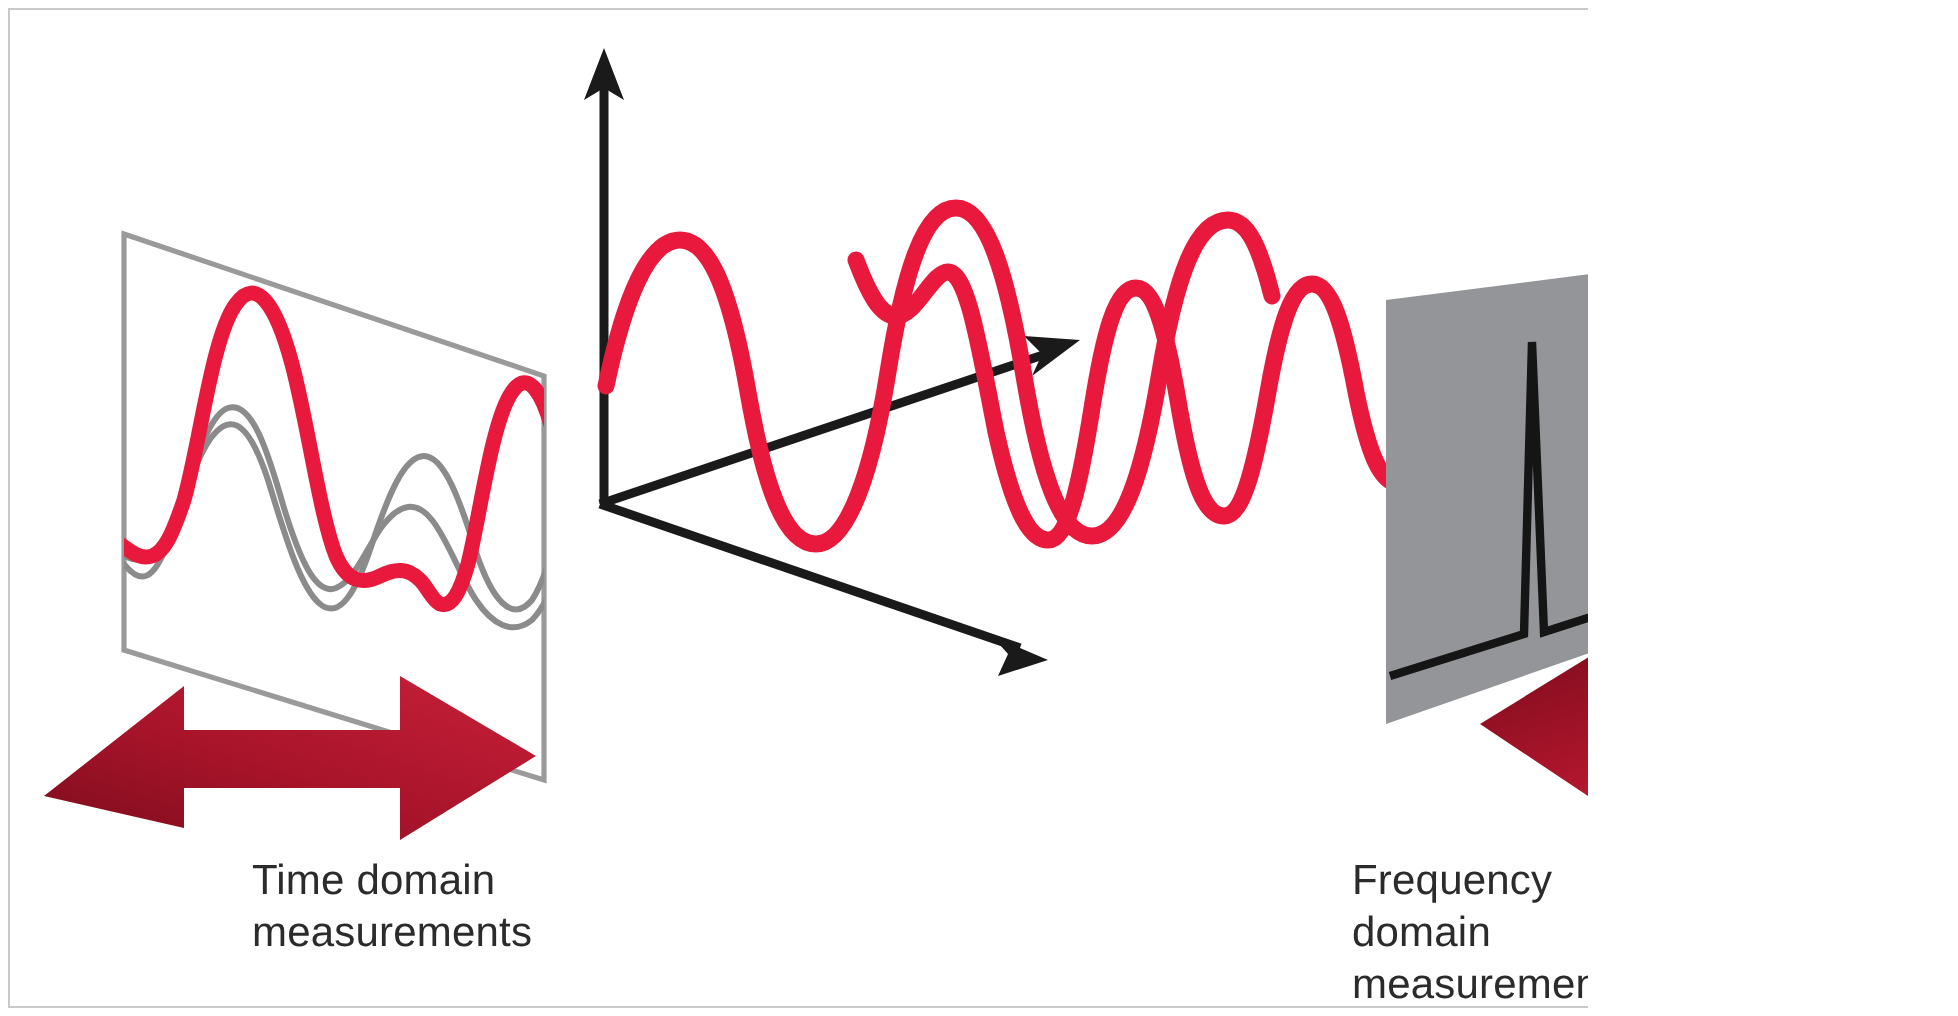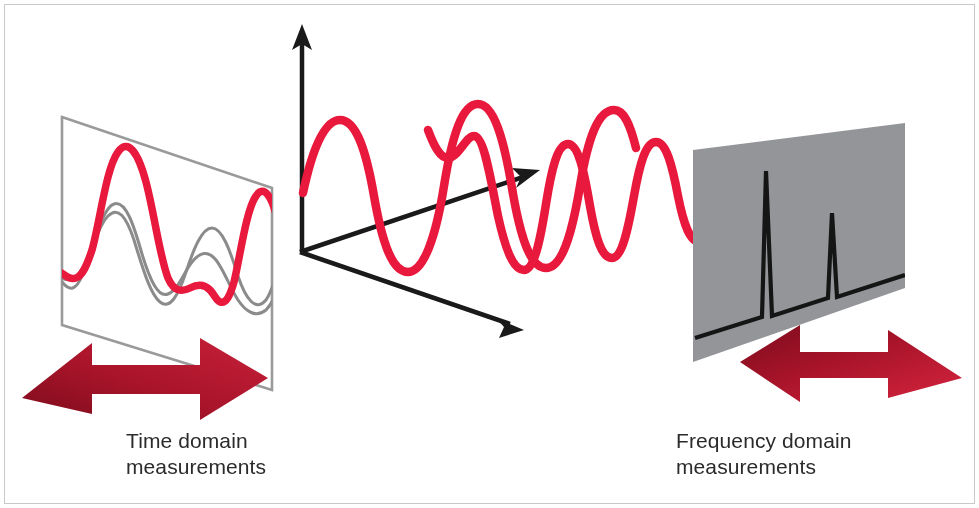--- a/index.html
+++ b/index.html
@@ -5,21 +5,21 @@
   html, body {
     margin: 0;
     padding: 0;
     background: #ffffff;
   }
   body {
     font-family: "Liberation Sans", sans-serif;
   }
   #figure {
     position: relative;
-    width: 979px;
+    width: 794px;
     height: 508px;
     background: #ffffff;
     box-sizing: border-box;
     overflow: hidden;
   }
   #figure-border {
     position: absolute;
     left: 4px;
     top: 4px;
     width: 971px;

